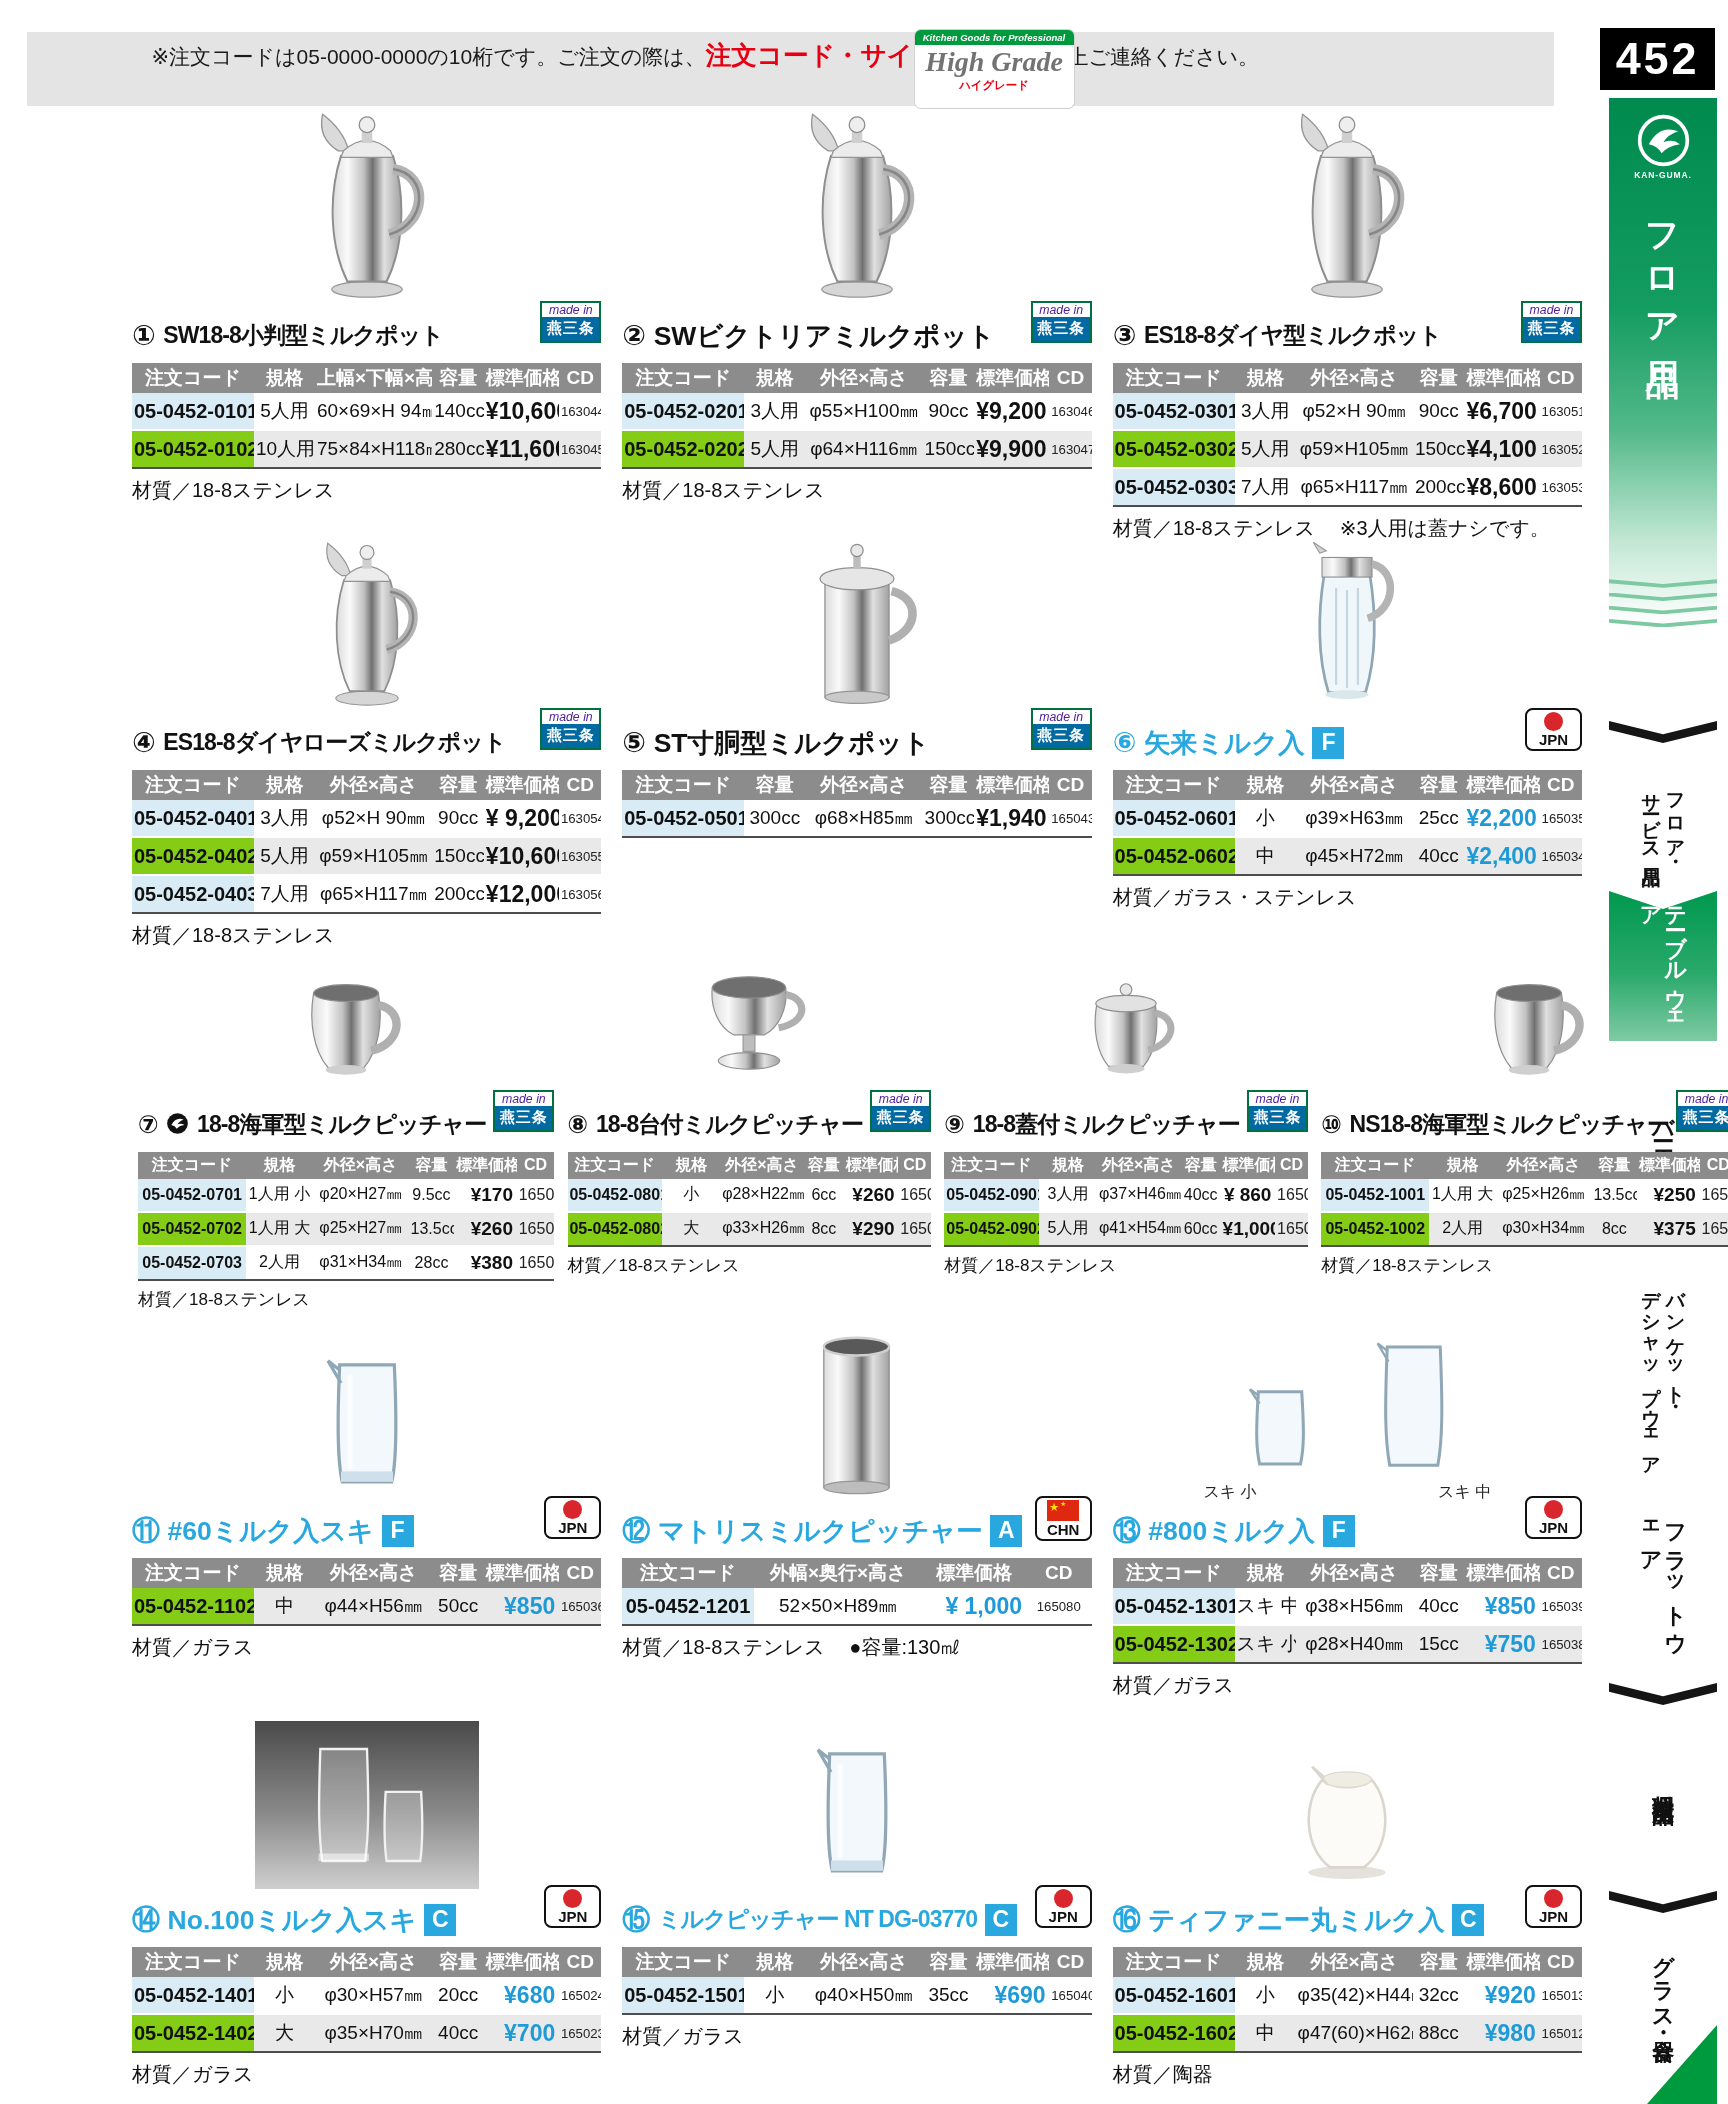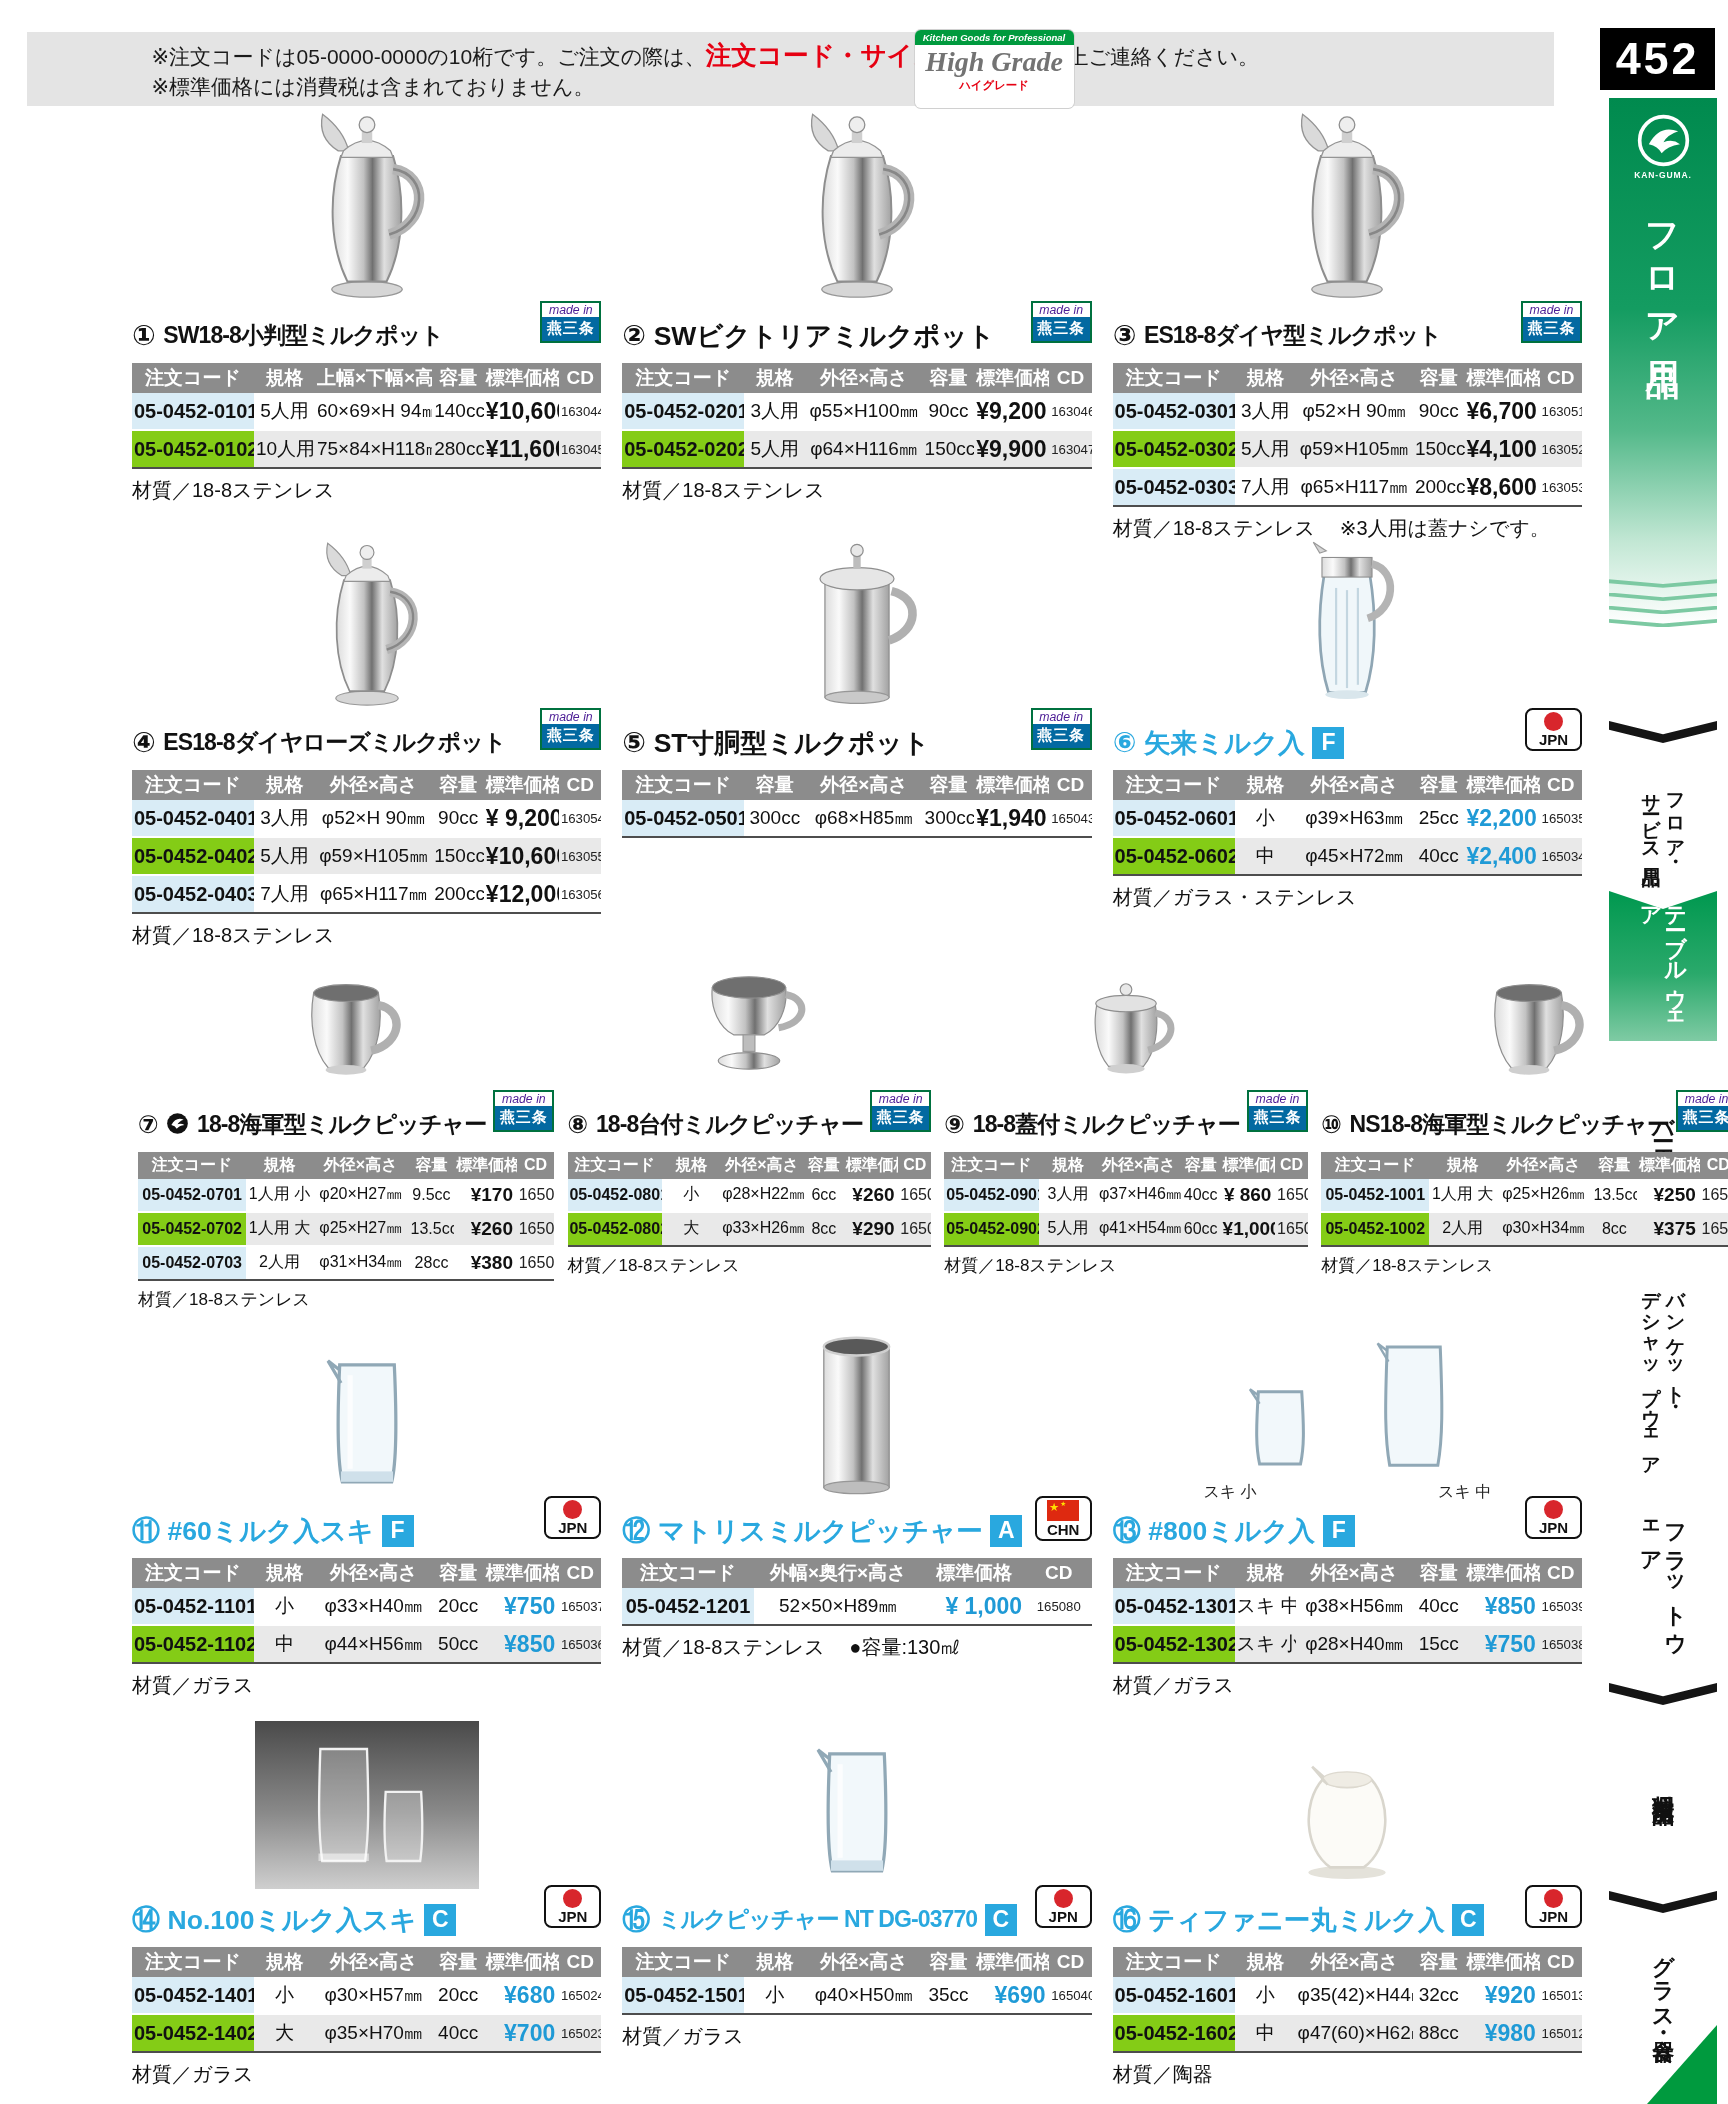--- a/index.html
+++ b/index.html
@@ -88,21 +88,20 @@
   .mat-note{margin-left:24.6px;}
 </style>
 </head>
 <body>
 
 <div class="page">
 
   <div class="header-bar">
     <div class="header-notes">
       <div><span>※注文コードは05-0000-0000の10桁です。ご注文の際は、</span><span class="note-em">注文コード・サイズ</span><span>をお確かめの上ご連絡ください。</span></div>
-      <div>※標準価格には消費税は含まれておりません。</div>
     </div>
     <div class="hg-logo">
       <div class="hg-band"><span>Kitchen Goods</span> <span>for Professional</span></div>
       <div class="hg-main">High Grade</div>
       <div class="hg-sub">ハイグレード</div>
     </div>
   </div>
   <div class="page-num">452</div>
 
   <div class="side-banner">
@@ -925,28 +924,20 @@
               <tr>
                 <th>注文コード</th>
                 <th>規格</th>
                 <th>外径×高さ</th>
                 <th>容量</th>
                 <th>標準価格</th>
                 <th>CD</th>
               </tr>
             </thead>
             <tbody>
-              <tr class="r-even">
-                <td class="code">05-0452-1101</td>
-                <td class="spec">小</td>
-                <td class="size">φ33×H40㎜</td>
-                <td class="cap">20cc</td>
-                <td class="price pblue">¥750</td>
-                <td class="cd">165037</td>
-              </tr>
               <tr class="r-odd">
                 <td class="code">05-0452-1102</td>
                 <td class="spec">中</td>
                 <td class="size">φ44×H56㎜</td>
                 <td class="cap">50cc</td>
                 <td class="price pblue">¥850</td>
                 <td class="cd">165036</td>
               </tr>
             </tbody>
           </table>

